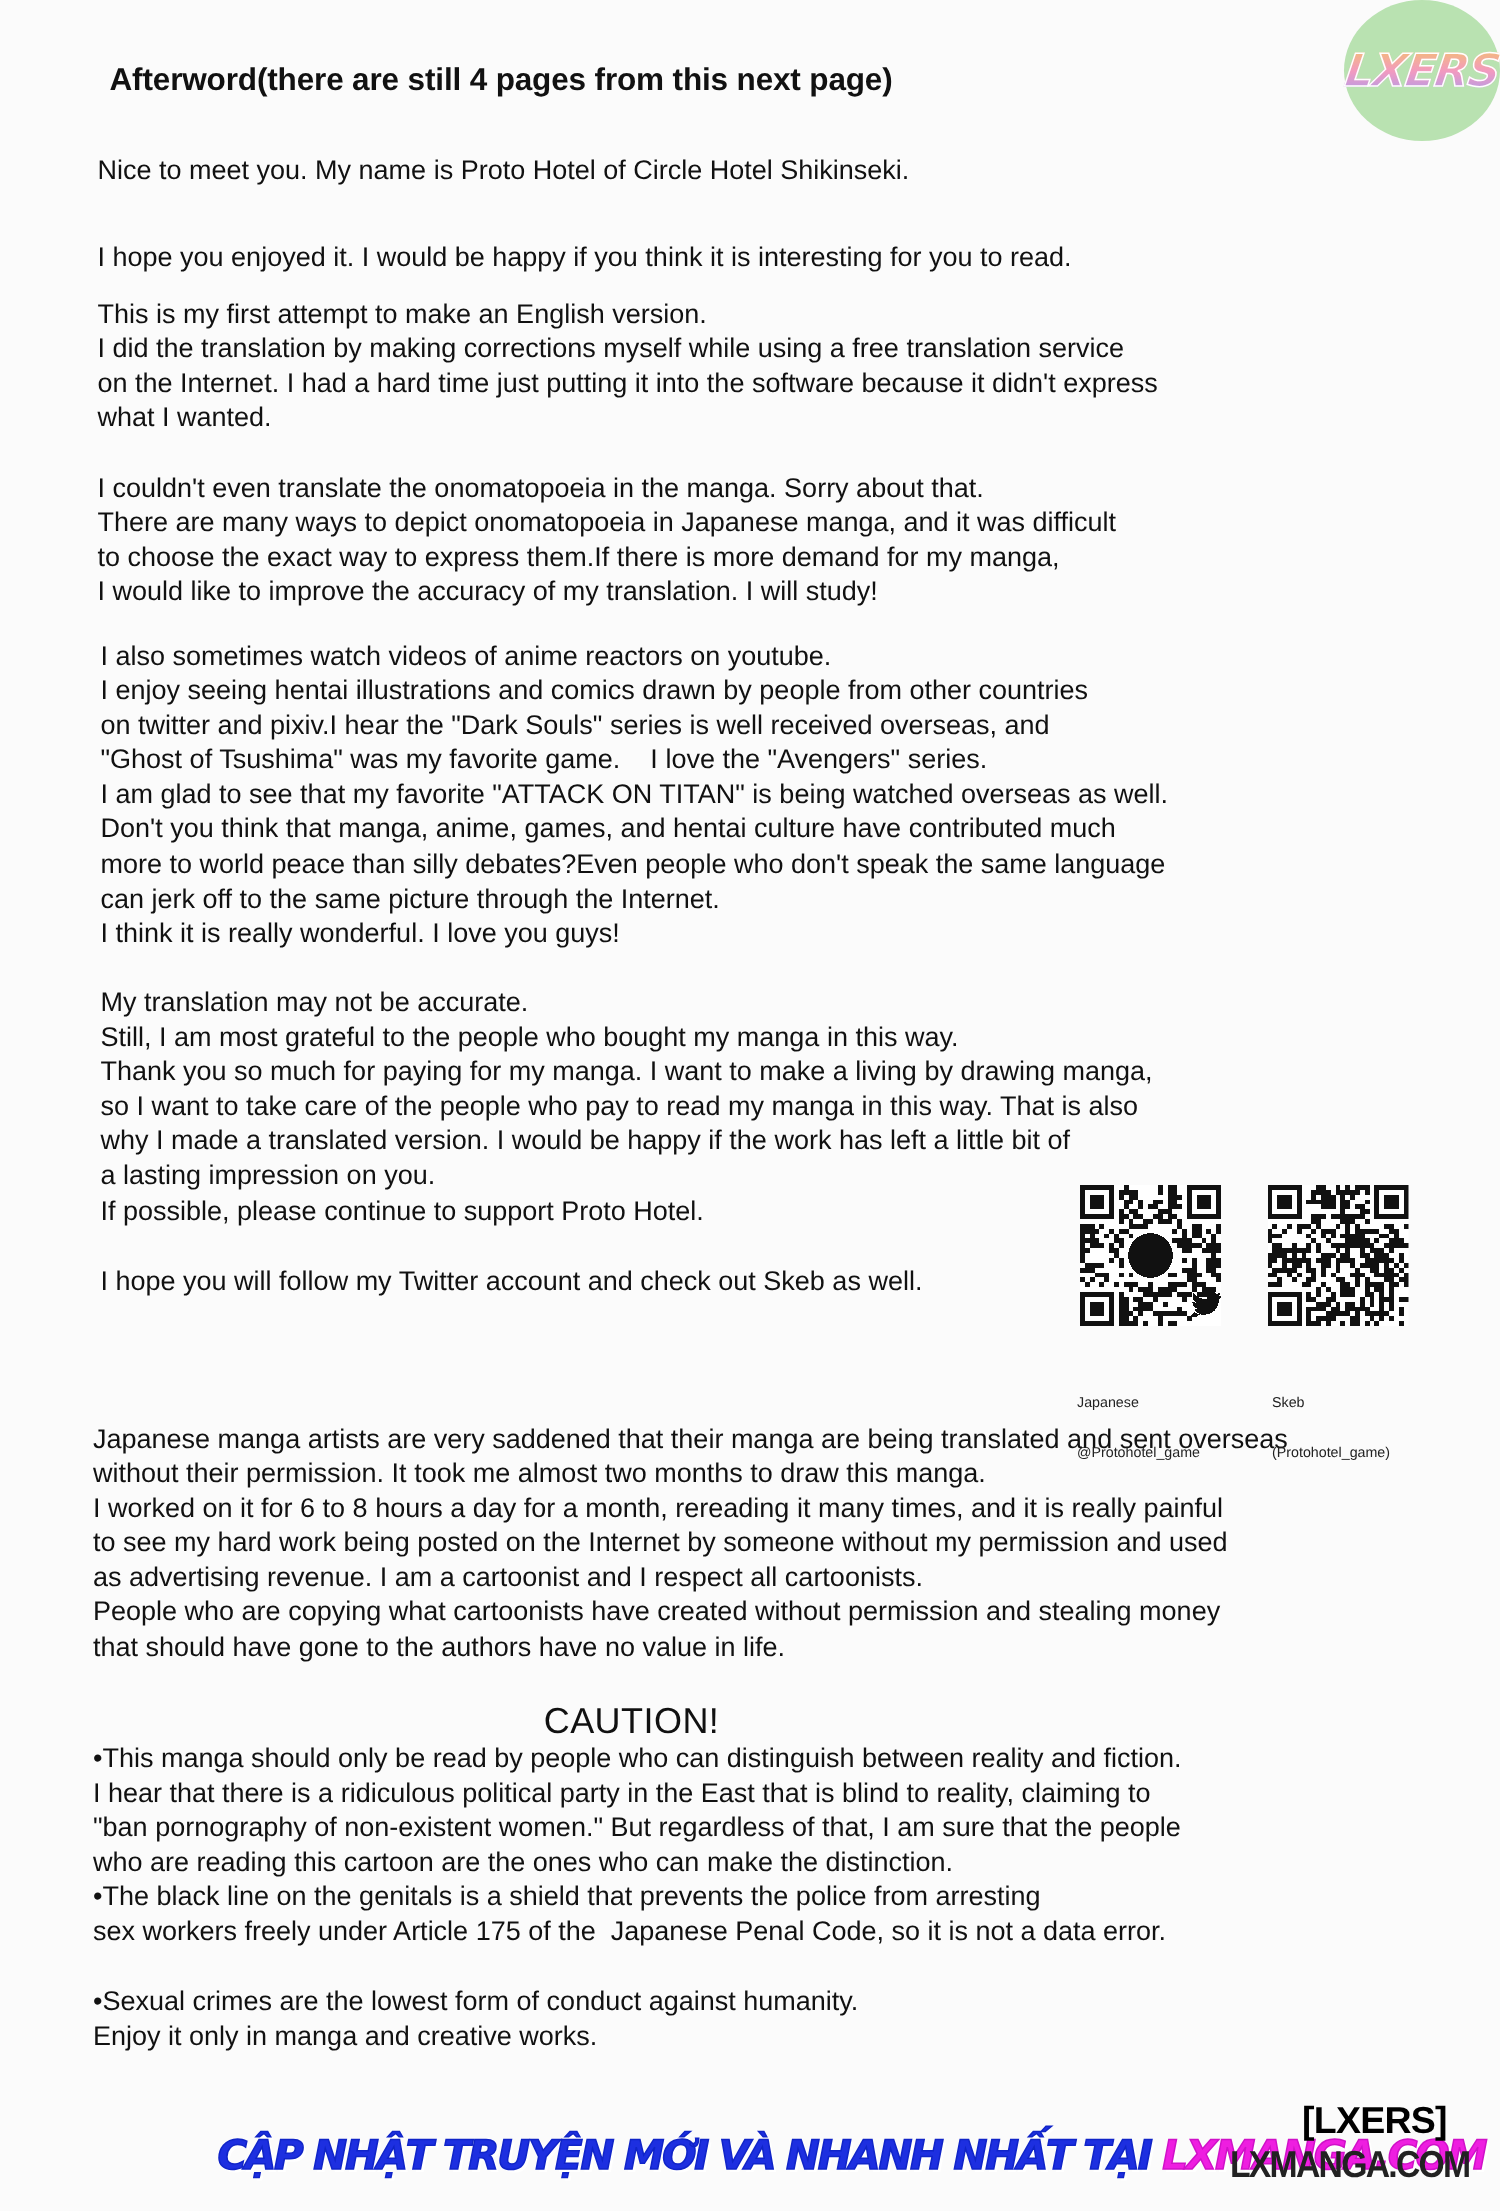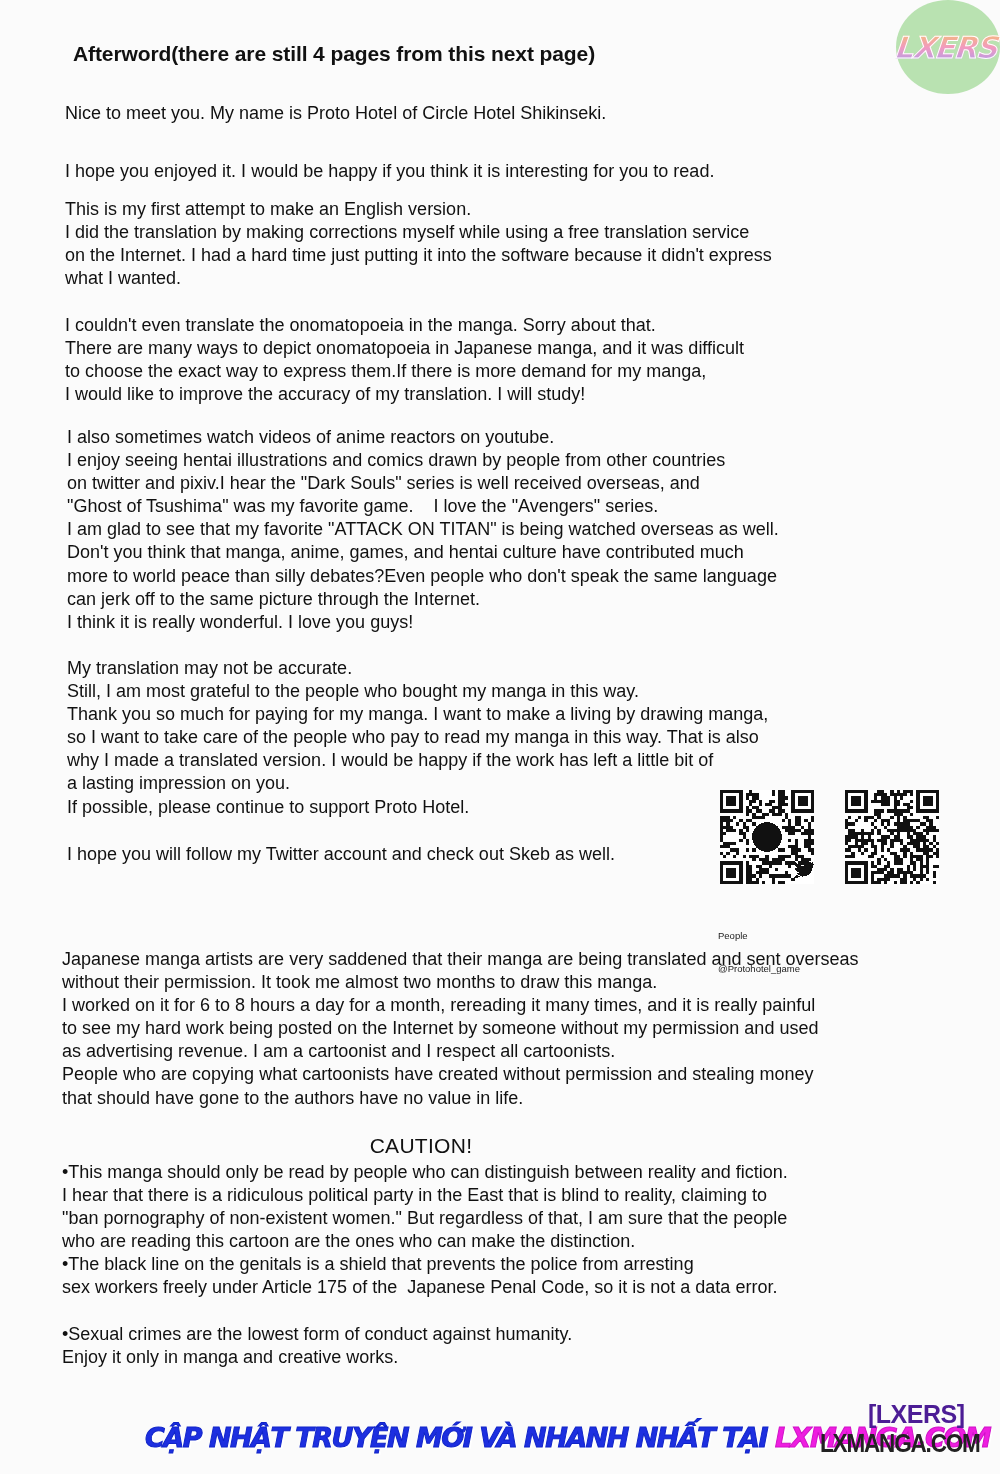--- a/index.html
+++ b/index.html
@@ -26,32 +26,32 @@
     position: absolute; left: 73px; top: 42px; font-size: 21px; font-weight: bold;
     letter-spacing: -0.1px;
   }
   .para { position: absolute; font-size: 18px; line-height: 23.1px; white-space: pre; }
   .para .ln { display: block; }
   .qr-block { position: absolute; }
   .qr { width: 94px; height: 94px; display: block; }
   .qr-label { font-size: 9.5px; line-height: 11px; margin-top: 24px; color: #222; white-space: pre; }
   .caution-head {
     position: absolute; left: 0; width: 820px; text-align: center; top: 1134px;
-    font-size: 21px; letter-spacing: 0.3px; padding-left: 22px; box-sizing: border-box;
+    font-size: 24px; letter-spacing: 0.3px; padding-left: 22px; box-sizing: border-box;
   }
   .banner-vi {
     position: absolute; left: 145px; top: 1422px; font-family: "DejaVu Sans", sans-serif;
     font-size: 27px; font-weight: bold; font-style: italic; letter-spacing: -1.5px;
     color: #1d2fe0; -webkit-text-stroke: 1px #1024c8;
     text-shadow: 2px 2px 0 #ffffff; white-space: nowrap;
   }
   .banner-vi .site { color: #ee1ee0; -webkit-text-stroke: 1px #d010c8; }
   .wm-brand {
     position: absolute; left: 868px; top: 1400px; font-family: "Liberation Sans Narrow", "Liberation Sans", sans-serif;
-    font-size: 25px; color: #4c1d95; font-weight: bold; letter-spacing: -0.5px;
+    font-size: 25px; color: #000000; font-weight: bold; letter-spacing: -0.5px;
   }
   .wm-site {
     position: absolute; left: 820px; top: 1429px; font-family: "Liberation Sans", sans-serif;
     font-size: 25px; color: #222; font-weight: bold; letter-spacing: -1.3px; transform: scaleX(0.9); transform-origin: left;
   }
 </style>
 </head>
 <body>
 
 <div class="logo-badge">
@@ -335,21 +335,21 @@
       <rect x="22" y="0" width="7" height="7" fill="#111"></rect>
       <rect x="23" y="1" width="5" height="5" fill="#fff"></rect>
       <rect x="24" y="2" width="3" height="3" fill="#111"></rect>
       <rect x="0" y="22" width="7" height="7" fill="#111"></rect>
       <rect x="1" y="23" width="5" height="5" fill="#fff"></rect>
       <rect x="2" y="24" width="3" height="3" fill="#111"></rect>
       <circle cx="14.5" cy="14.5" r="4.6" fill="#111"></circle>
       <path d="M23.5 26.2c2.6 1.3 5 0 5.2-2.8l0.6-0.7-0.7 0.1 0.4-0.7-0.8 0.3c-0.9-0.9-2.4-0.2-2.1 1.1-1.2 0-2.2-0.6-2.8-1.3-0.4 0.8 0 1.7 0.6 2-0.3 0-0.5-0.1-0.8-0.2 0 0.8 0.5 1.3 1.2 1.5-0.3 0.1-0.5 0.1-0.8 0 0.2 0.6 0.8 1 1.4 1-0.7 0.6-1.5 0.8-2.4 0.7z" fill="#111"></path>
     </svg>
   <div class="qr-label" style="margin-left:-2px;">
-    <div>People</div>
+    <div>Japanese</div>
     <div>@Protohotel_game</div>
   </div>
 </div>
 
 <div class="qr-block" style="left:845px; top:790px;">
   <svg class="qr" id="qr1" viewBox="0 0 29 29" shape-rendering="crispEdges">
       <rect x="0" y="0" width="29" height="29" fill="#ffffff"></rect>
       <rect x="10" y="0" width="1" height="1" fill="#111"></rect>
       <rect x="11" y="0" width="1" height="1" fill="#111"></rect>
       <rect x="14" y="0" width="1" height="1" fill="#111"></rect>
@@ -700,18 +700,22 @@
       <rect x="0" y="0" width="7" height="7" fill="#111"></rect>
       <rect x="1" y="1" width="5" height="5" fill="#fff"></rect>
       <rect x="2" y="2" width="3" height="3" fill="#111"></rect>
       <rect x="22" y="0" width="7" height="7" fill="#111"></rect>
       <rect x="23" y="1" width="5" height="5" fill="#fff"></rect>
       <rect x="24" y="2" width="3" height="3" fill="#111"></rect>
       <rect x="0" y="22" width="7" height="7" fill="#111"></rect>
       <rect x="1" y="23" width="5" height="5" fill="#fff"></rect>
       <rect x="2" y="24" width="3" height="3" fill="#111"></rect>
     </svg>
+  <div class="qr-label" style="margin-left:3px;">
+    <div>Skeb</div>
+    <div>(Protohotel_game)</div>
+  </div>
 </div>
 
 <div class="banner-vi"><span>CẬP NHẬT TRUYỆN MỚI VÀ NHANH NHẤT TẠI </span><span class="site">LXMANGA.COM</span></div>
 
 <div class="wm-brand">[LXERS]</div>
 <div class="wm-site">LXMANGA.COM</div>
 
 </body></html>

